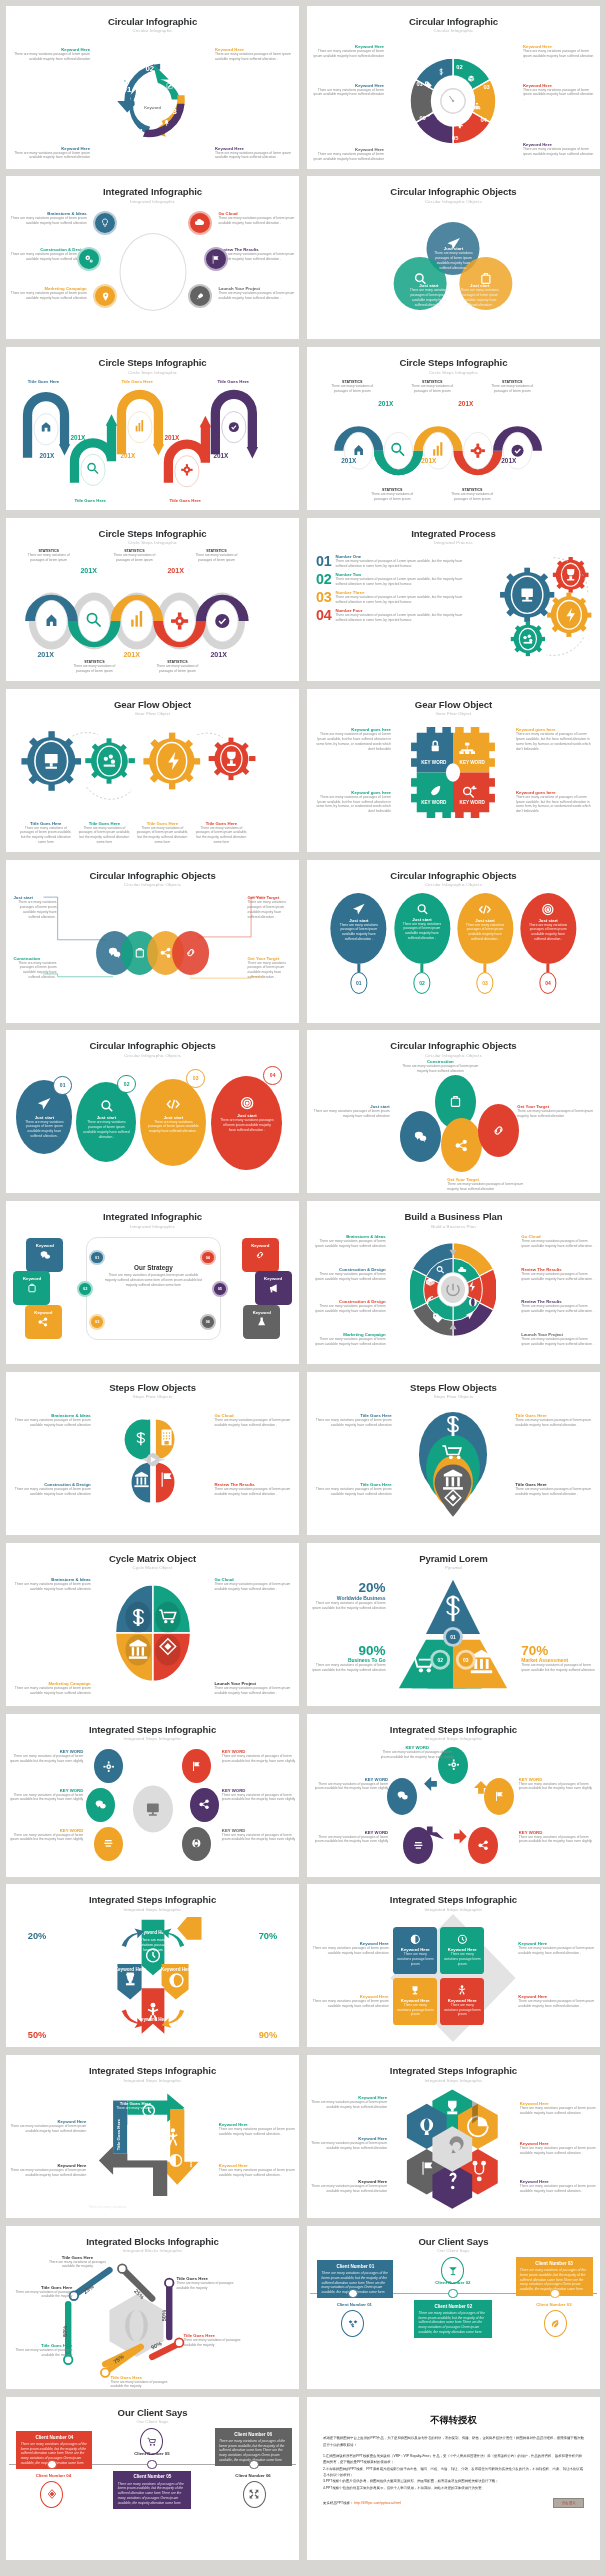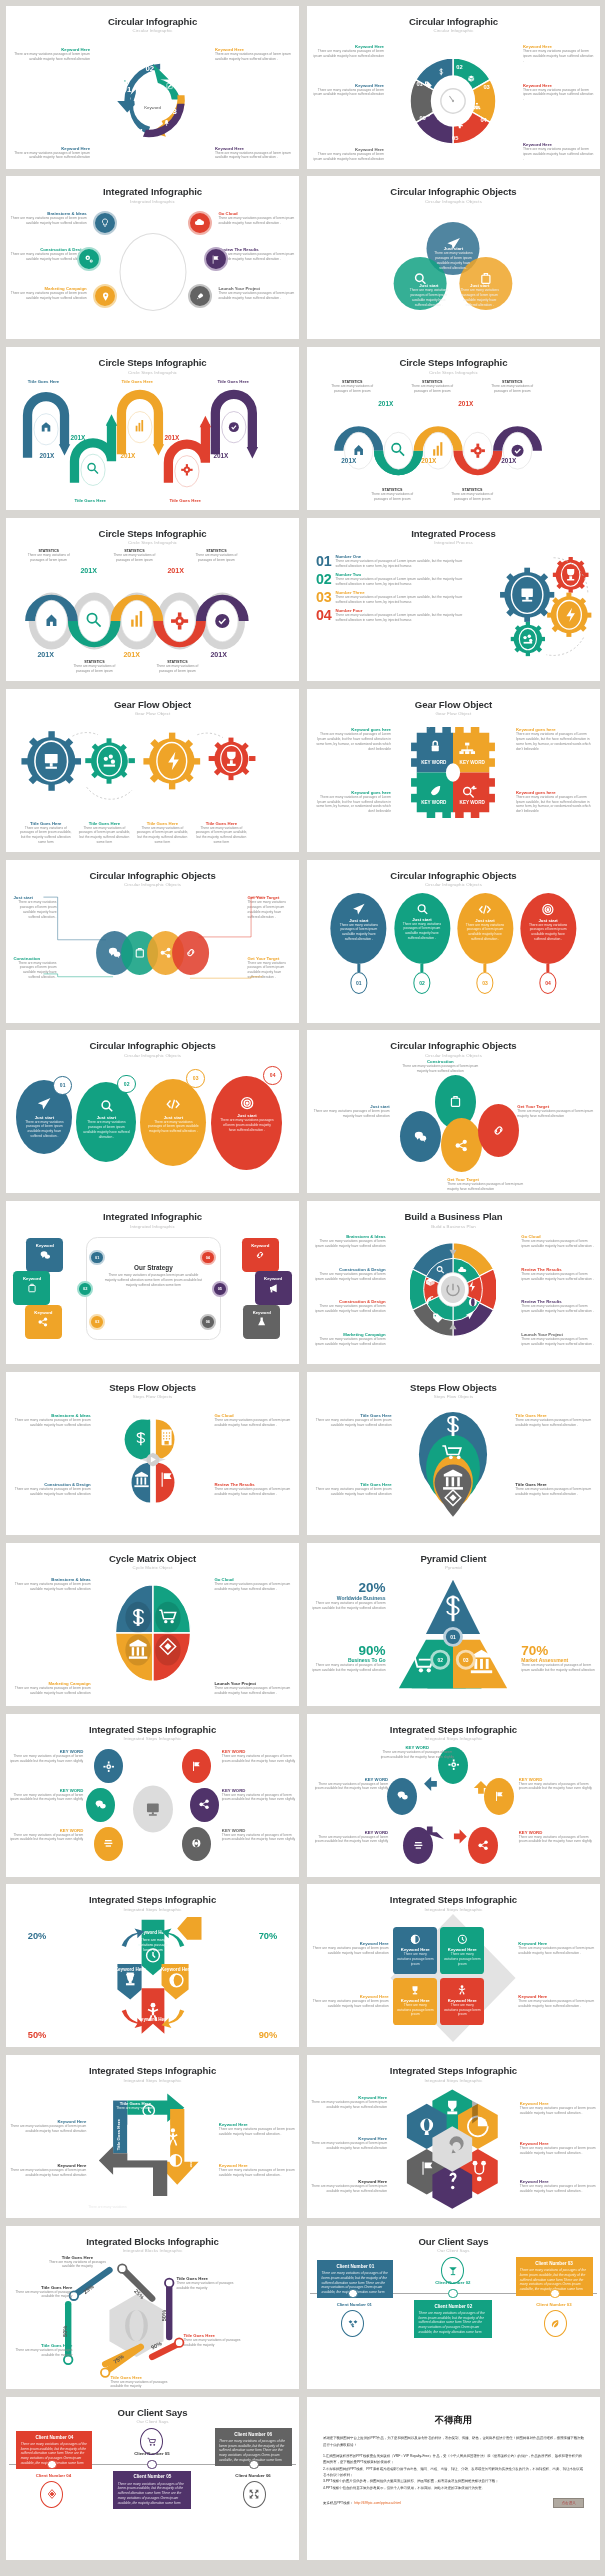--- a/index.html
+++ b/index.html
@@ -1322,21 +1322,21 @@
           <div class="tx">There are many variations passages of lorem ipsum available  majority have suffered alteration .</div>
     </div>
     <div class="abs lf" style="right:4.3px;bottom:7.1px;width:80px;">
       <div class="kw" style="color:#333">Launch Your Project</div>
           <div class="tx">There are many variations passages of lorem ipsum available  majority have suffered alteration .</div>
     </div>
   </div>
 </div>
 
 <div class="slide">
-  <div class="s-title">Pyramid Client</div>
+  <div class="s-title">Pyramid Lorem</div>
   <div class="s-sub">Pyramid</div>
   <div class="body">
     <svg class="abs" style="left:50%;top:4.3px;transform:translateX(-50%);" width="114" height="114" viewBox="0 0 160 160">
       <path d="M80 4 L118 80 L42 80 Z" fill="#31708f"></path>
       <path d="M78 90 L116 156 L40 156 Z" fill="#12a182" transform="translate(-18,0)"></path>
       <path d="M80 90 L120 156 L44 156 Z" fill="#12a182"></path>
       <path d="M80 90 L120 156 L44 156 Z" fill="#12a182"></path>
       <path d="M42 88 L80 88 L80 156 L4 156 Z" fill="#12a182"></path>
       <path d="M118 88 L80 88 L80 156 L156 156 Z" fill="#efa428"></path>
       <g fill="#fff">
@@ -1916,21 +1916,21 @@
             <path d="M1 1h5L4 3l3 3-1.6 1.6-3-3L1 6z"></path>
             <path d="M15 1h-5l2 2-3 3 1.6 1.6 3-3L15 6z"></path>
             <path d="M1 15h5l-2-2 3-3-1.6-1.6-3 3L1 10z"></path>
             <path d="M15 15h-5l2-2-3-3 1.6-1.6 3 3L15 10z"></path>
           </svg>
         </div>
   </div>
 </div>
 
 <div class="slide">
-  <div class="cn-t">不得商用</div>
+  <div class="cn-t">不得转授权</div>
   <div style="padding:8.6px 15.7px 0 15.7px;">
     <div class="cn">感谢您下载摄图网平台上提供的PPT作品，为了您和摄图网以及原创作者的利益，请勿复制、传播、销售，否则将承担法律责任！摄图网将对作品进行维权，按照传播下载次数进行十倍的索取赔偿！</div>
     <div class="cn" style="margin-top:5px;">1.在摄图网版权所有的PPT模板是会员免版税（VRF：VIP Royalty-Free）作品，受《中华人民共和国著作法》和《世界版权公约》的保护，作品的所有权、版权和著作权归摄图网所有，您下载的是PPT模板素材的使用权；</div>
     <div class="cn">2.不得将摄图网的PPT模板、PPT素材或其组成部分用于再出售、赠与、出租、出借、转让、分销、发布或任何可解释为实质性分发的行为，不得转授权、出卖、转让本协议或者本协议中的权利；</div>
     <div class="cn">3.PPT模板中的图片仅供参考，摄图网提供大量高清正版摄影、插画等配图，如有需要请至摄图网相关板块自行下载；</div>
     <div class="cn">4.PPT模板中包含的创意字体为参考展示，仅供个人学习使用，不得商用。网站不对您的字体使用行为负责。</div>
     <div style="display:flex;align-items:center;justify-content:space-between;margin-top:7.1px;">
       <div class="cn">
         <span>更多精品PPT模板：</span>
         <span class="cn-link">http://699pic.com/pptsucai.html</span>

